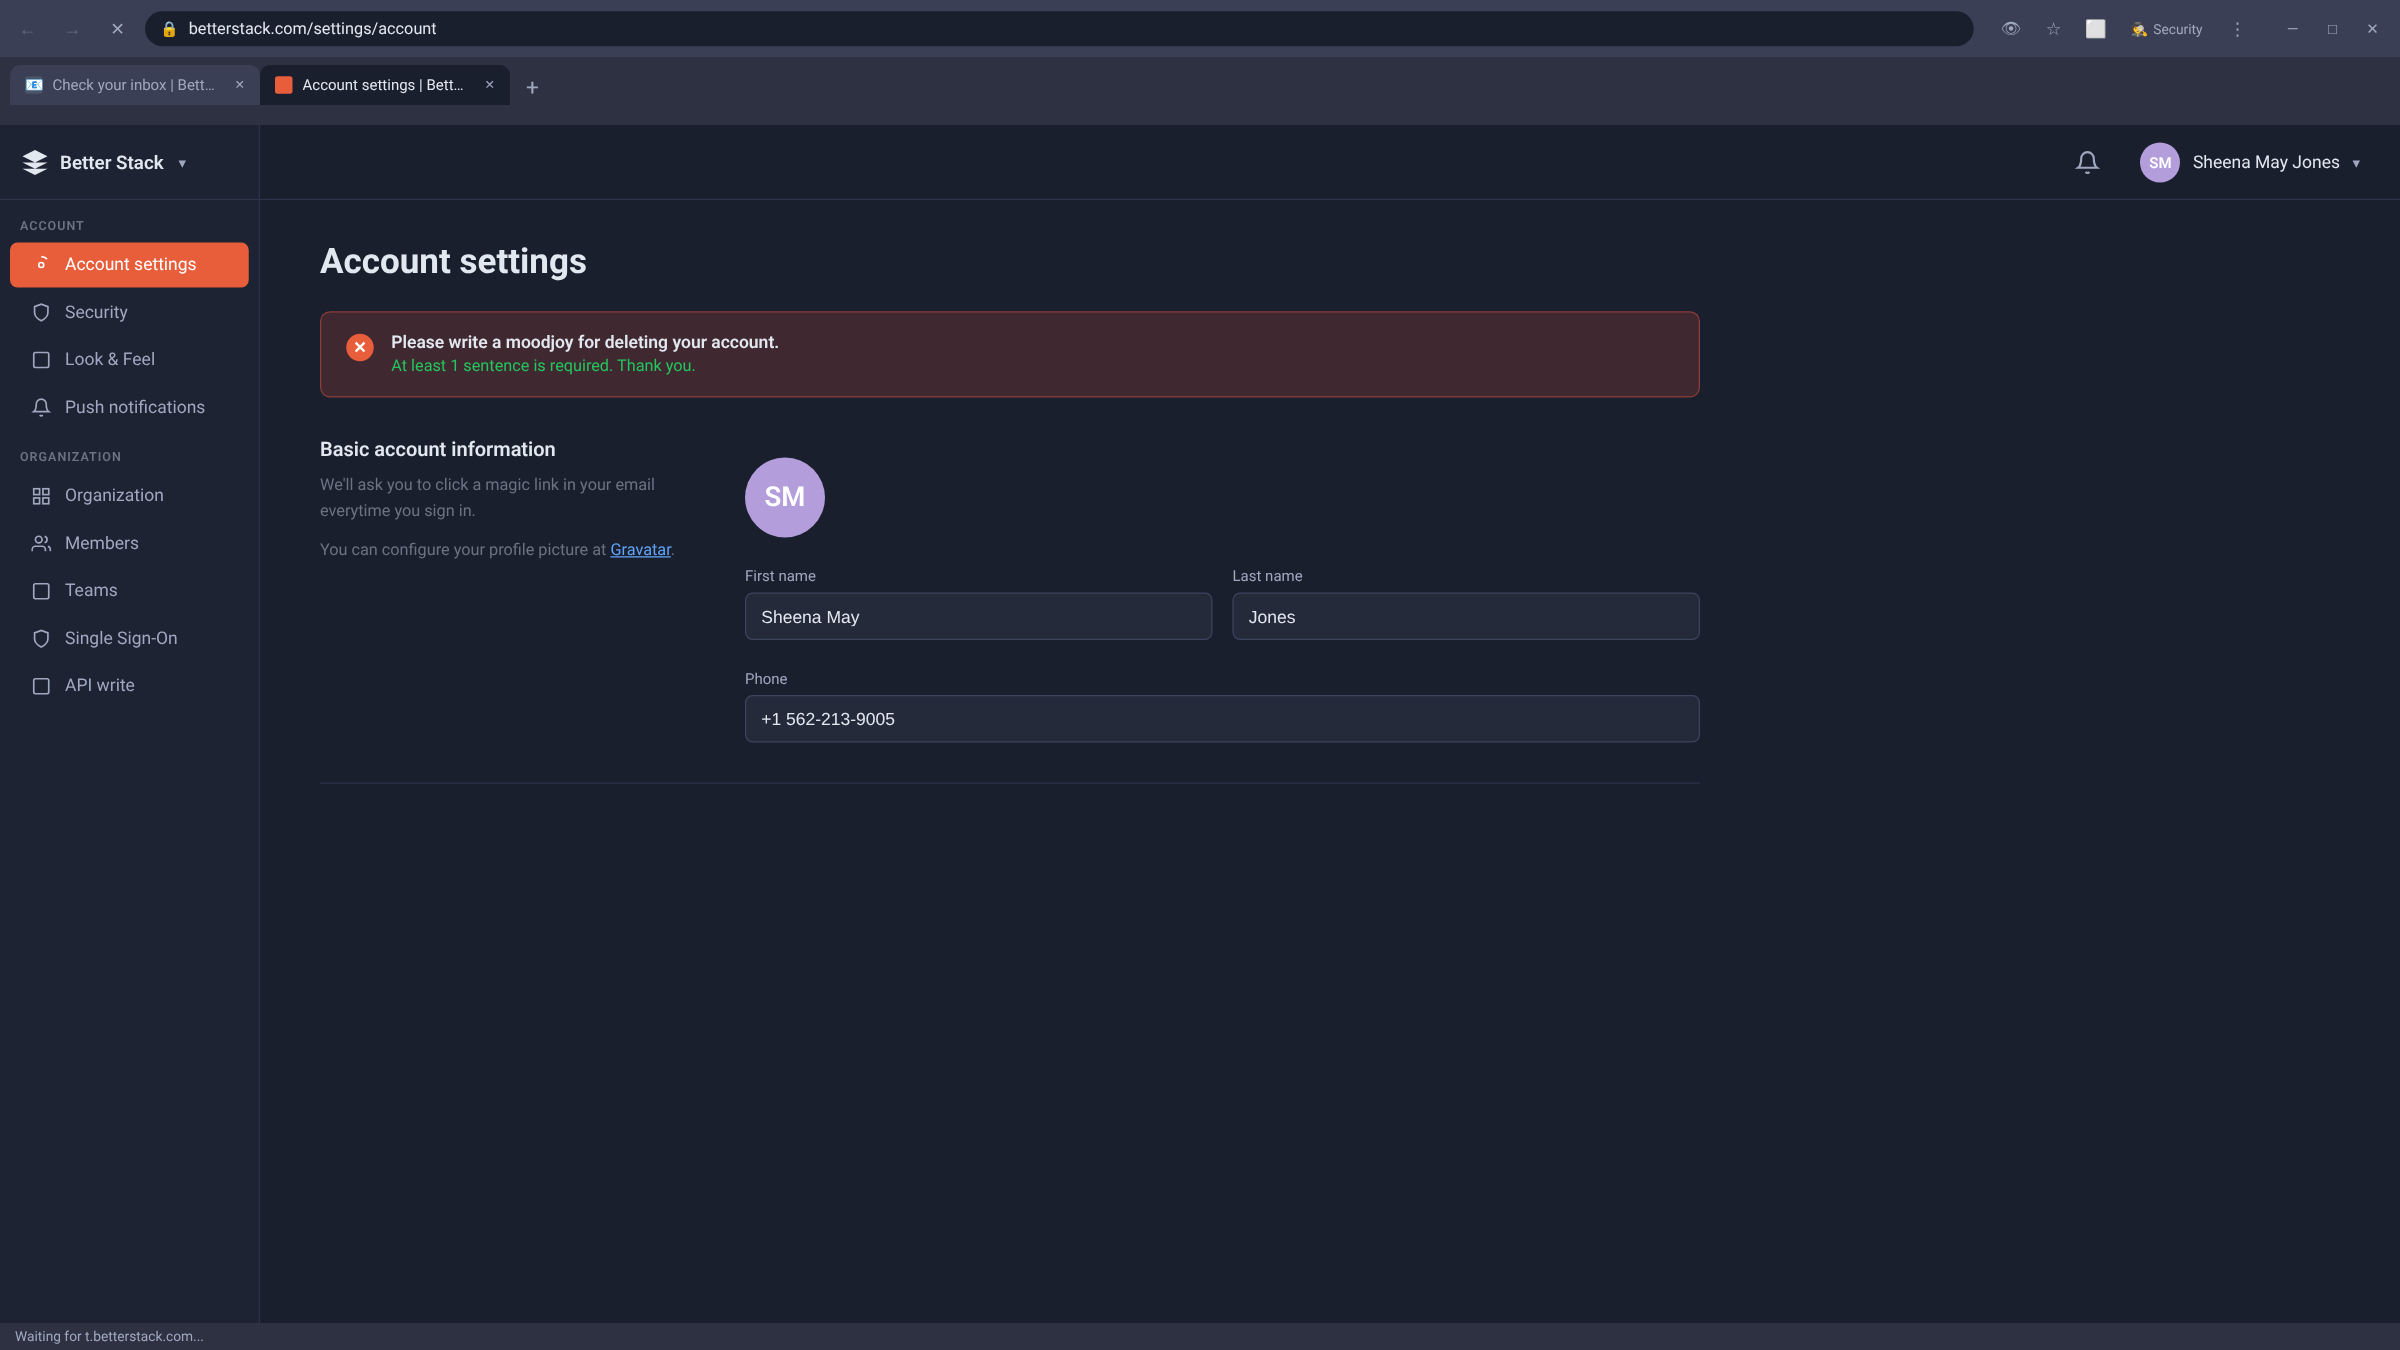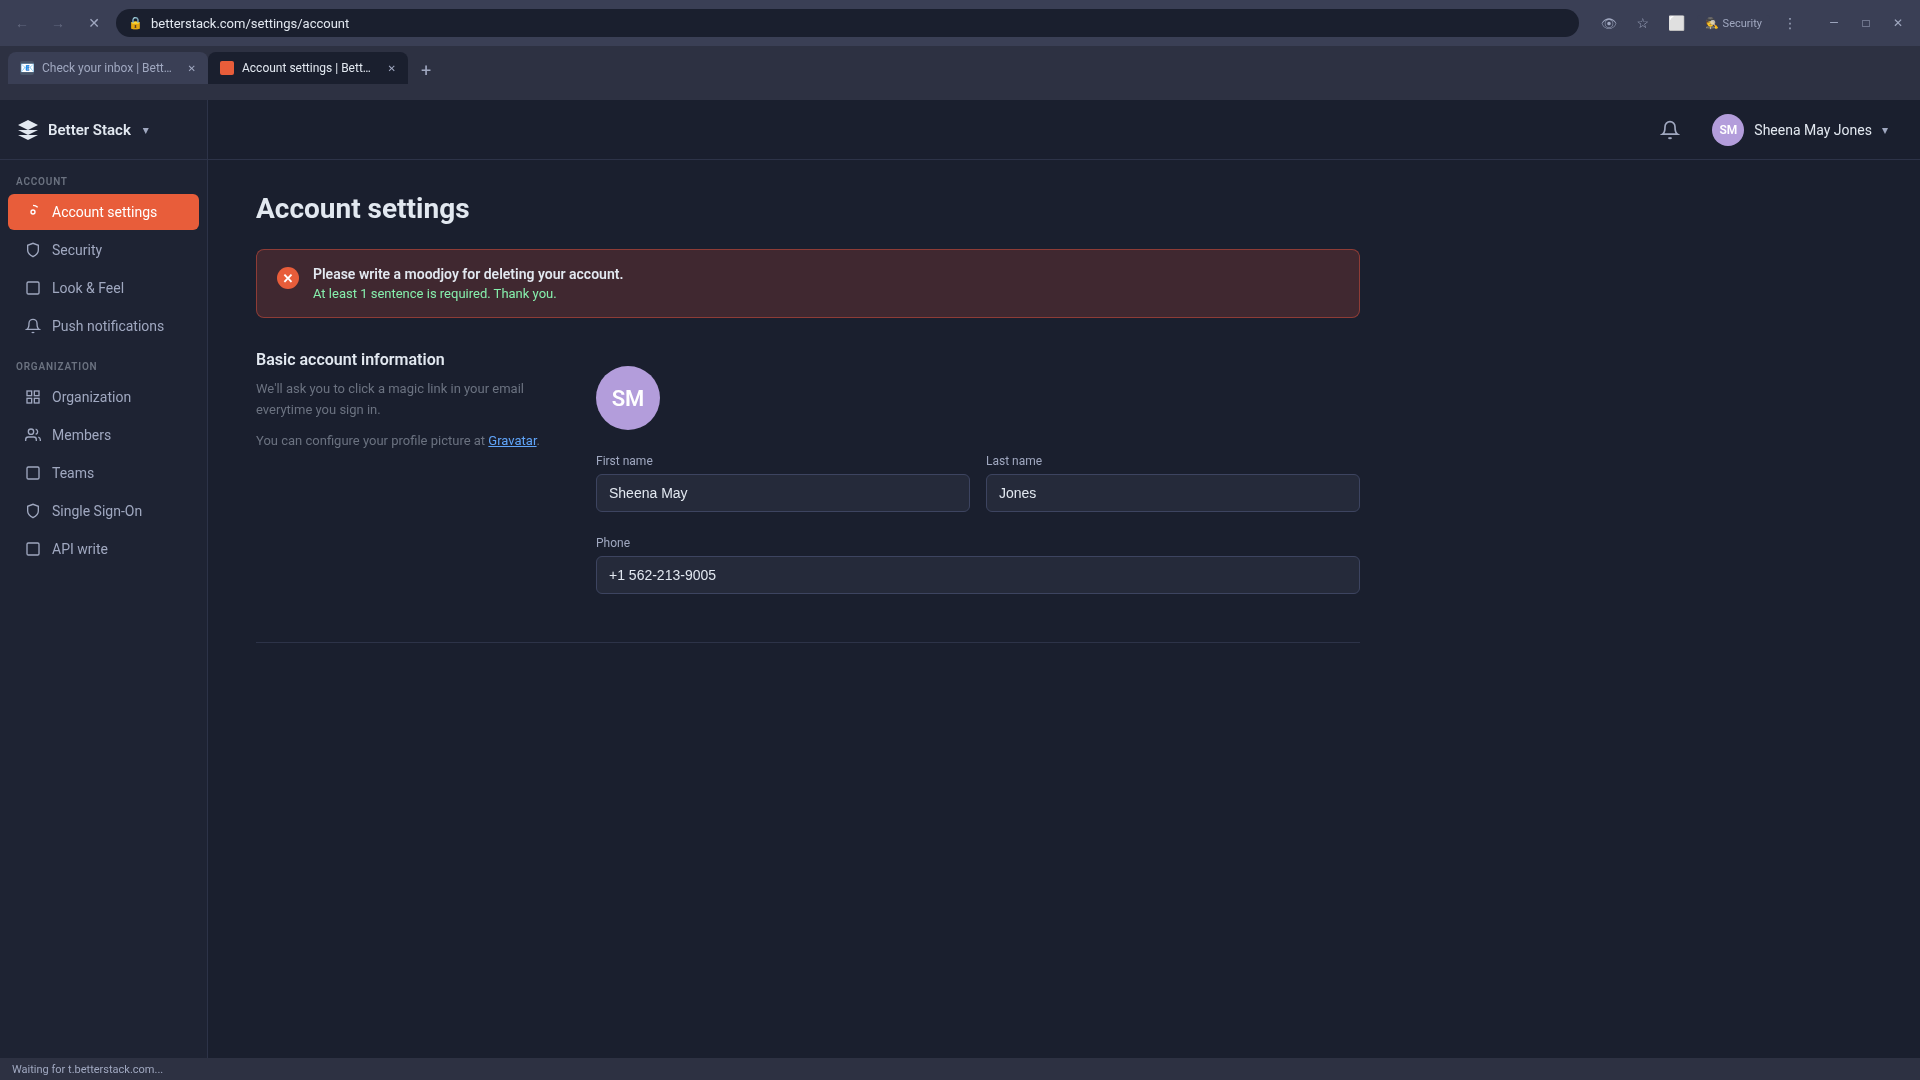--- a/index.html
+++ b/index.html
@@ -325,29 +325,29 @@
       margin-top: 1px;
     }
     .error-text-main {
       font-size: 14px;
       font-weight: 600;
       color: #e2e8f0;
       margin-bottom: 4px;
     }
     .error-text-sub {
       font-size: 13px;
-      color: #86efac;
+      color: #22c55e;
     }
 
     
     .form-section {
       display: grid;
       grid-template-columns: 300px 1fr;
       gap: 40px;
-      padding-bottom: 32px;
+      padding-bottom: 16px;
       border-bottom: 1px solid #2d3348;
       margin-bottom: 16px;
     }
     .form-section-left h3 {
       font-size: 16px;
       font-weight: 600;
       color: #e2e8f0;
       margin-bottom: 10px;
     }
     .form-section-left p {

